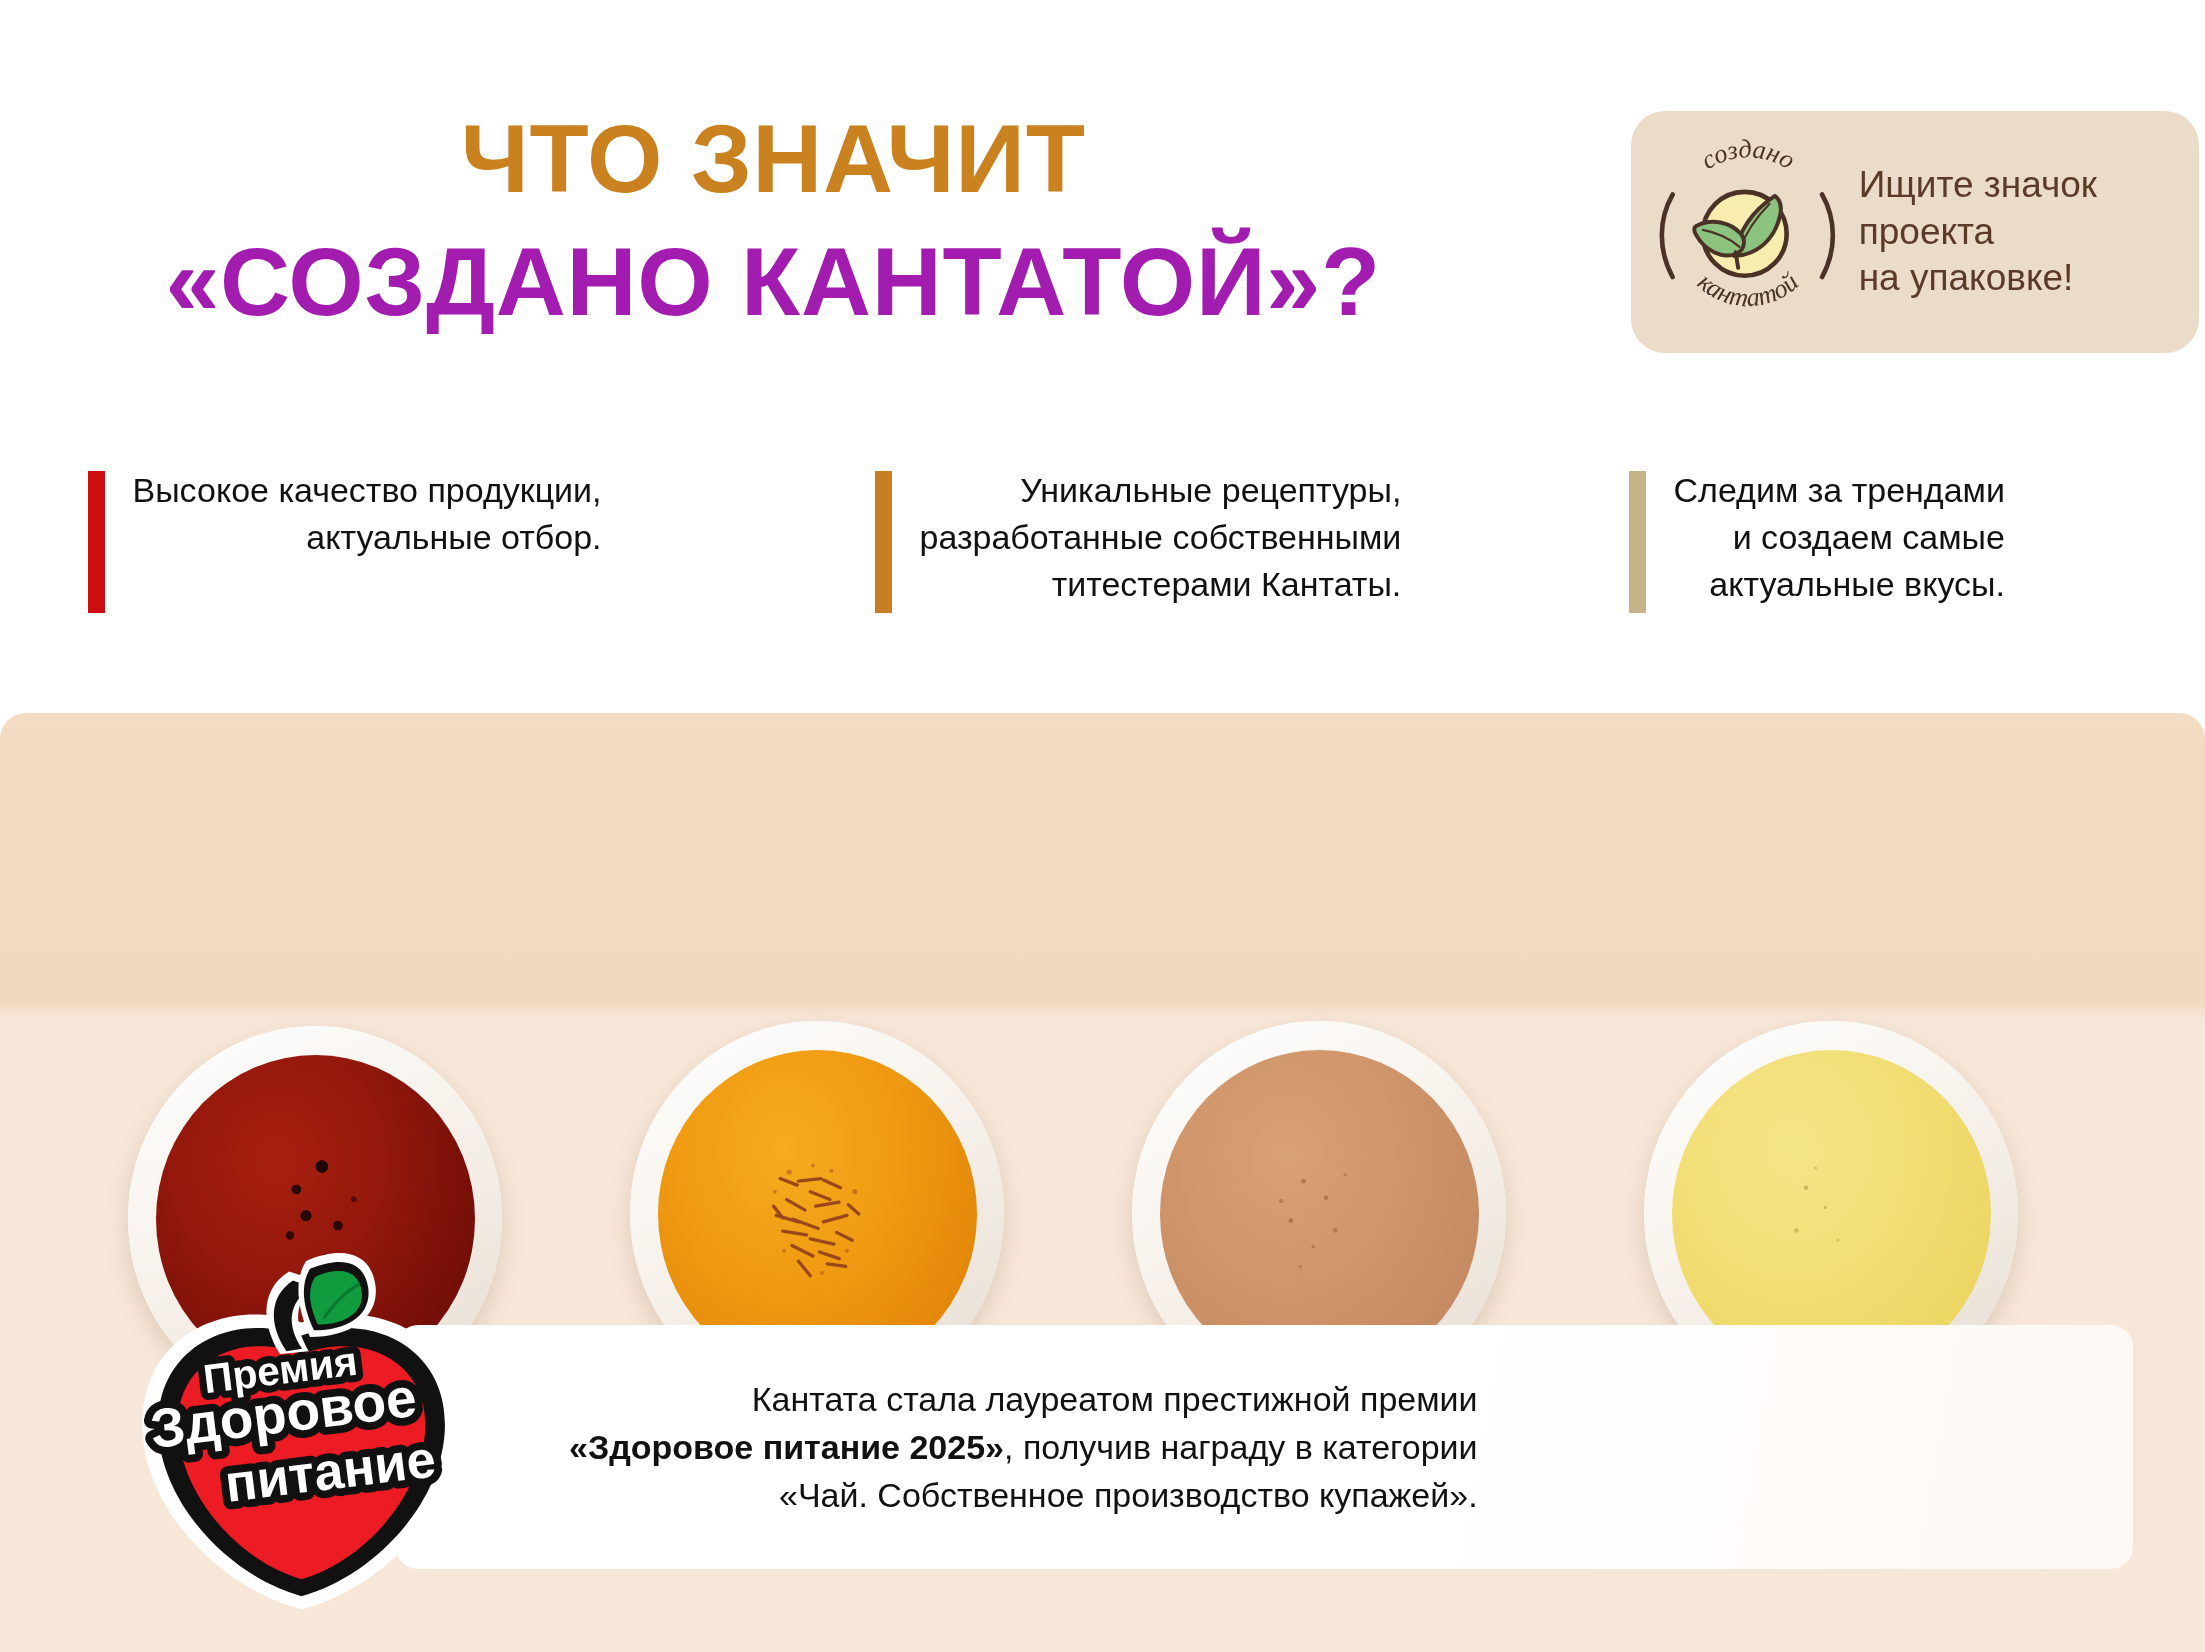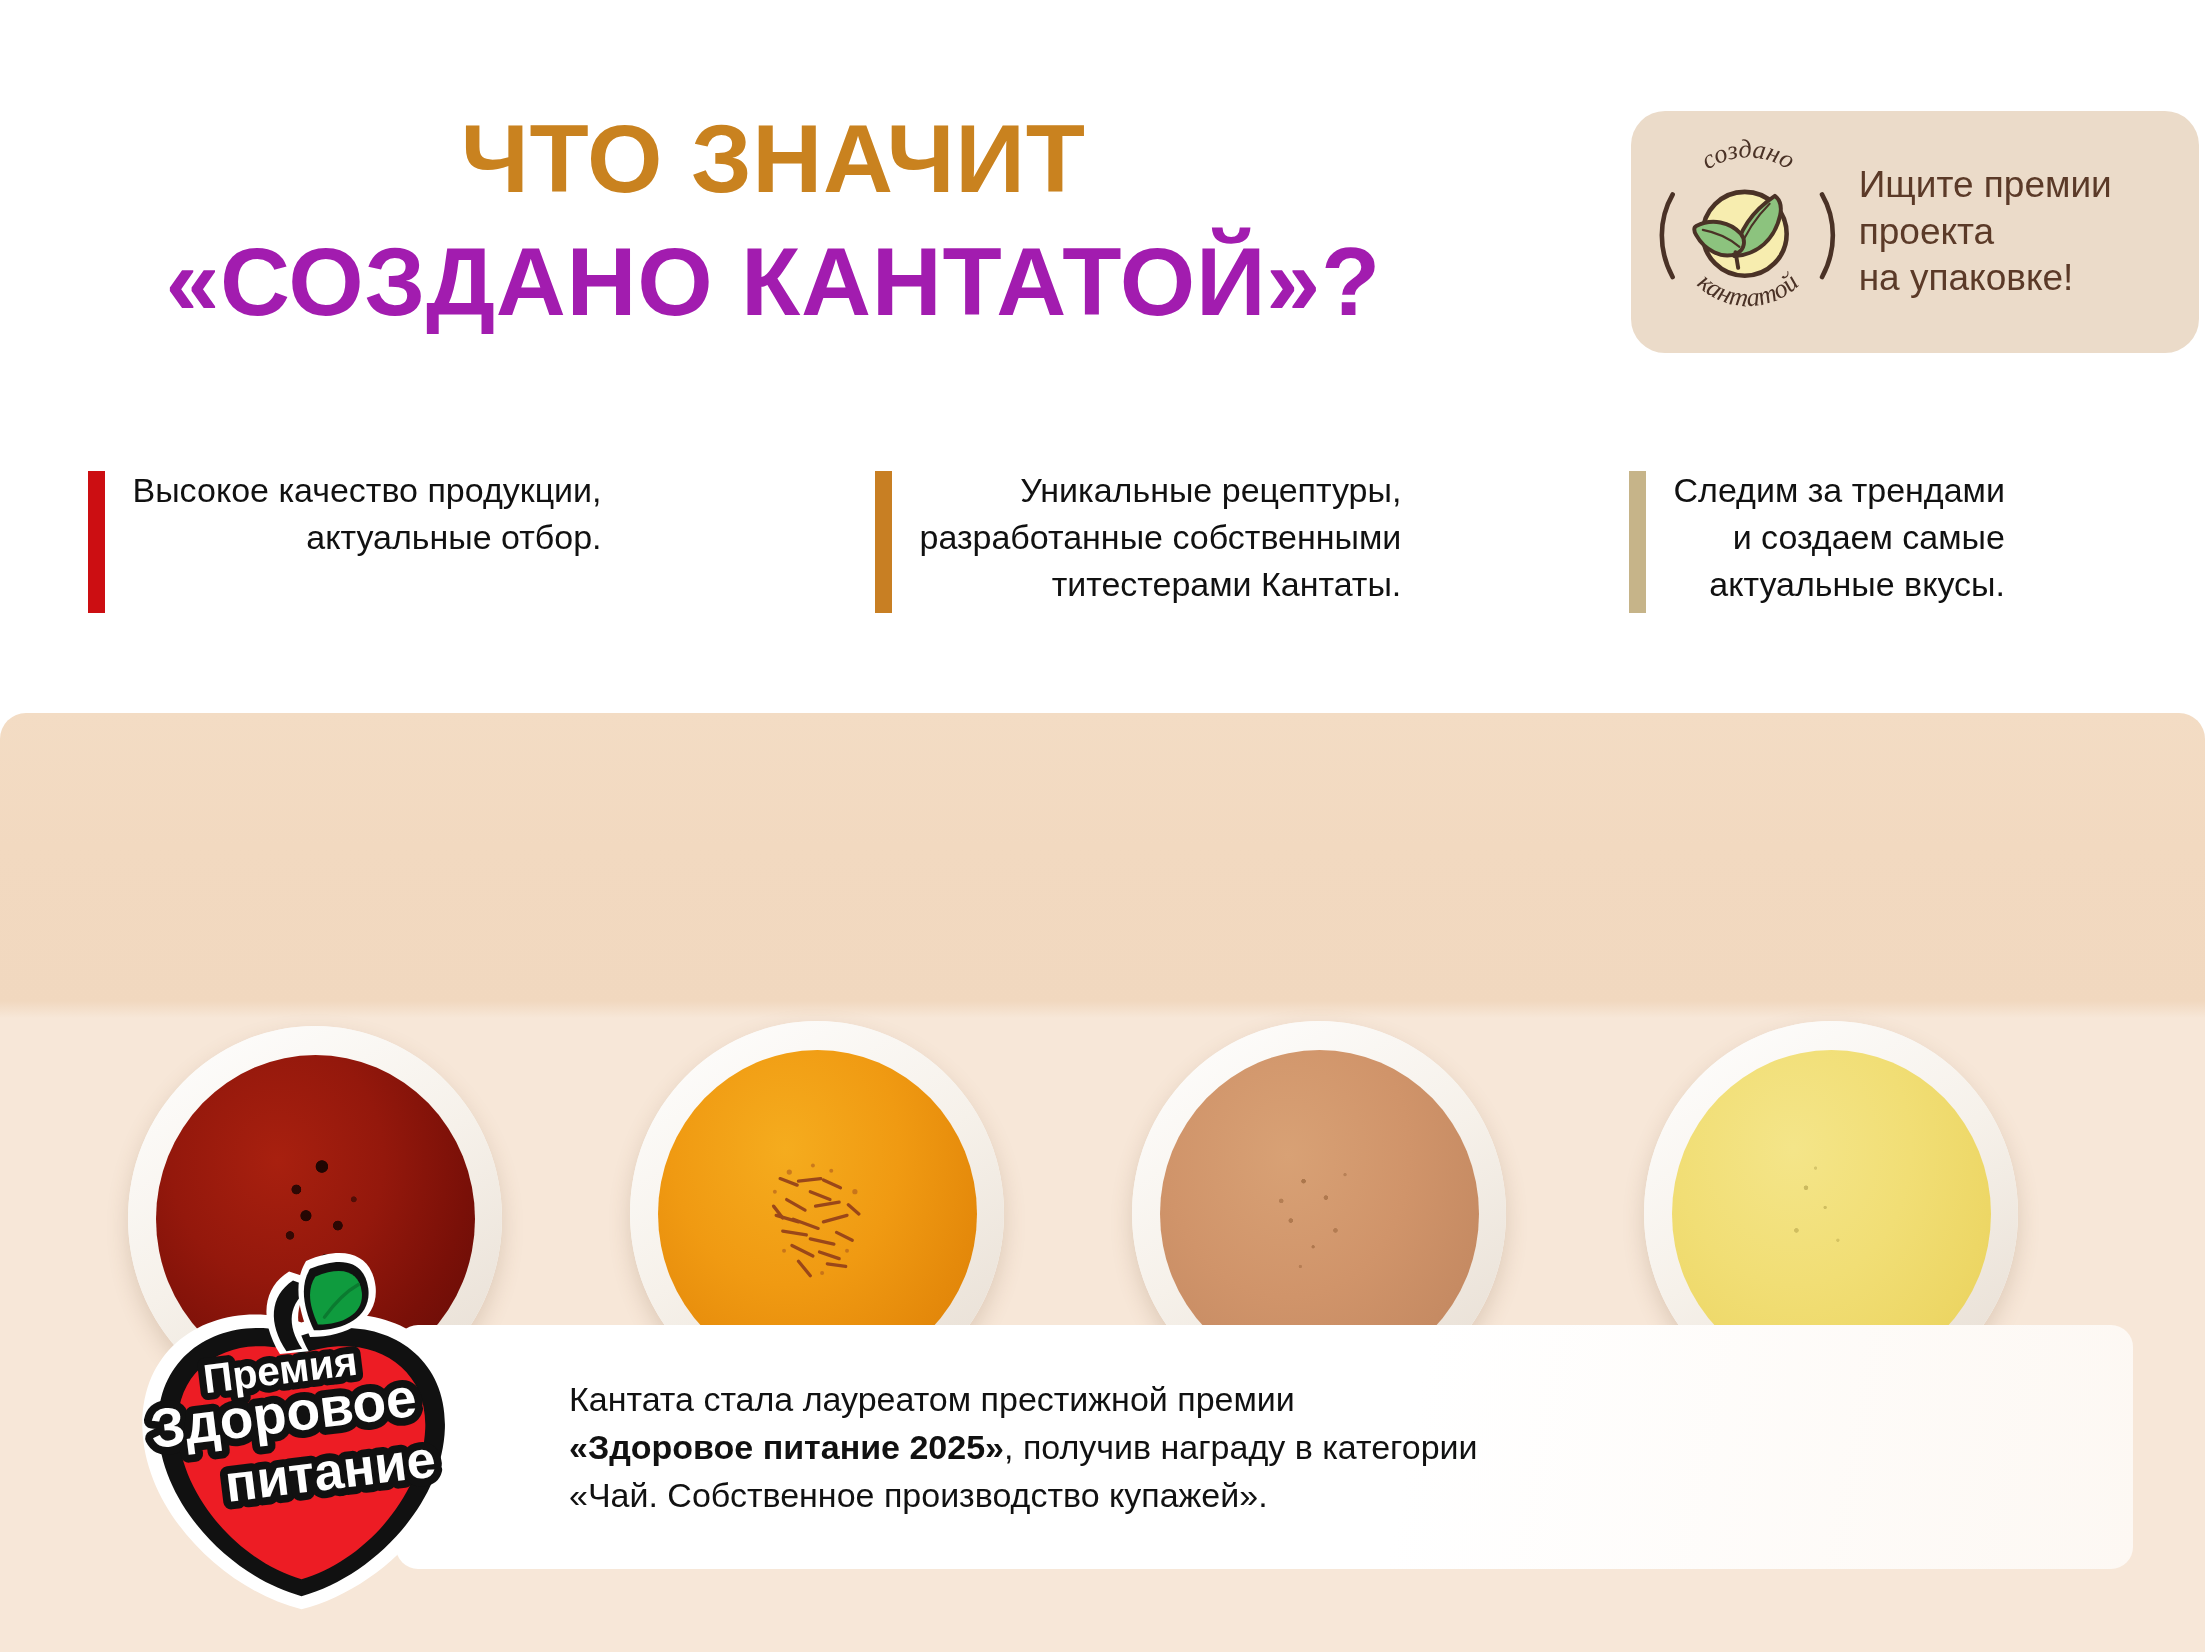--- a/index.html
+++ b/index.html
@@ -243,20 +243,21 @@
     left: 396px;
     top: 1325px;
     width: 1737px;
     height: 244px;
     background: linear-gradient(100deg, #FFFFFF 0%, #FFFFFF 58%, #FDF8F3 100%);
     border-radius: 22px;
     z-index: 3;
     display: flex;
     align-items: center;
     padding-left: 173px;
+    text-align: right;
   }
   .caption-text {
     font-size: 34px;
     line-height: 1.42;
     color: #111111;
   }
   .caption-text b { font-weight: 700; }
 </style>
 </head>
 <body>
@@ -292,21 +293,21 @@
 
         <text font-family="Liberation Serif, serif" font-size="40" font-style="italic" fill="#4A3226">
           <textPath href="#arcTop" startOffset="50%" text-anchor="middle">создано</textPath>
         </text>
         <text font-family="Liberation Serif, serif" font-size="40" font-style="italic" fill="#4A3226">
           <textPath href="#arcBot" startOffset="50%" text-anchor="middle">кантатой</textPath>
         </text>
       </svg>
     </div>
     <div class="badge-text">
-      <div>Ищите премии</div>
+      <div>Ищите значок</div>
       <div>проекта</div>
       <div>на упаковке!</div>
     </div>
   </div>
 
   <div class="features">
 
     <div class="feature feature-1">
       <div class="bar" style="background:#CC0E12"></div>
       <div class="ftext">

